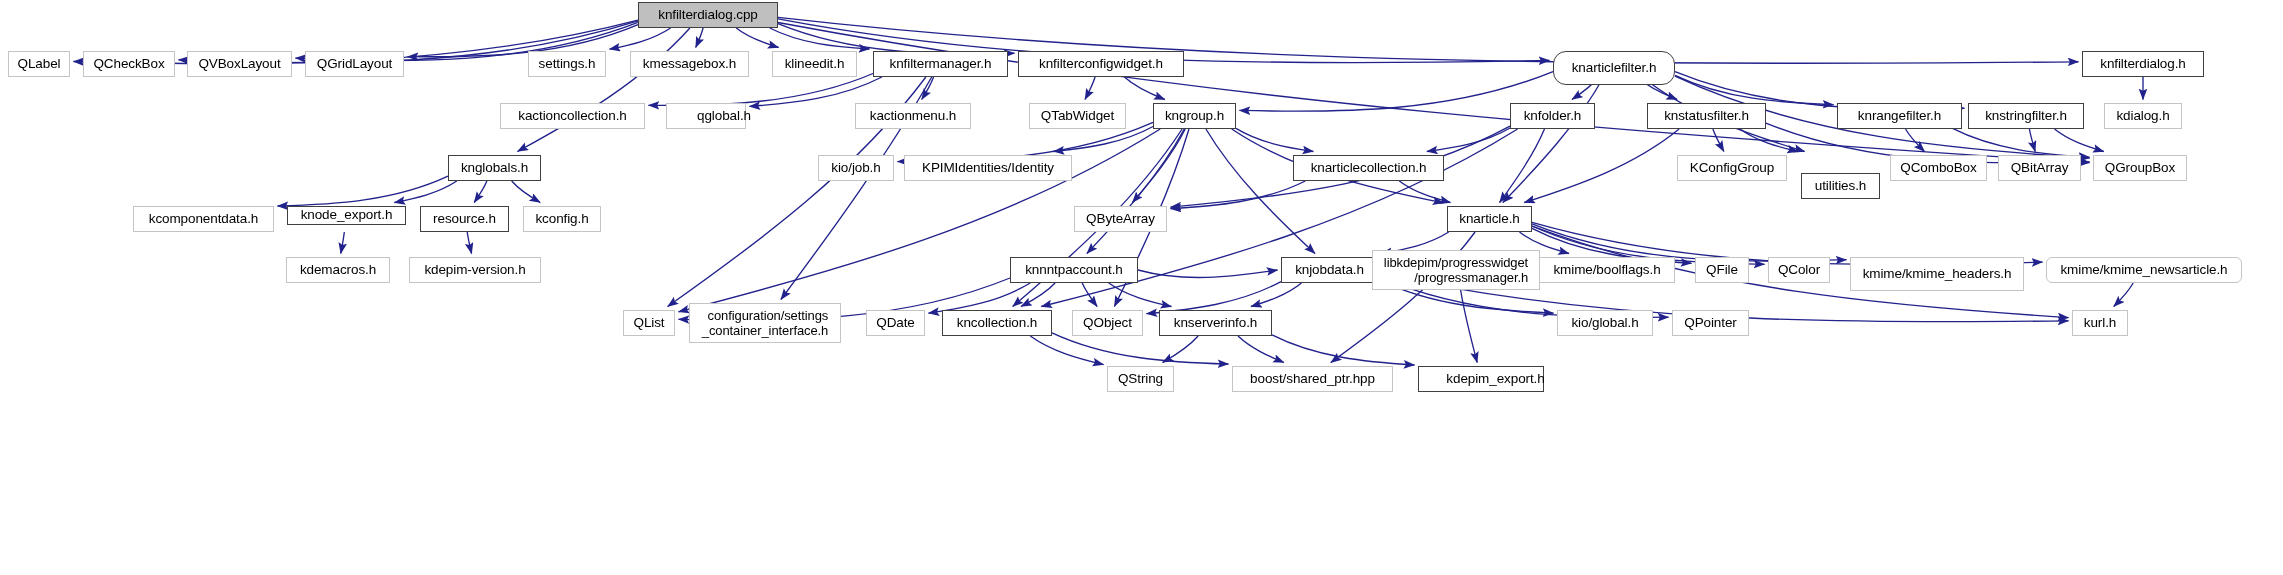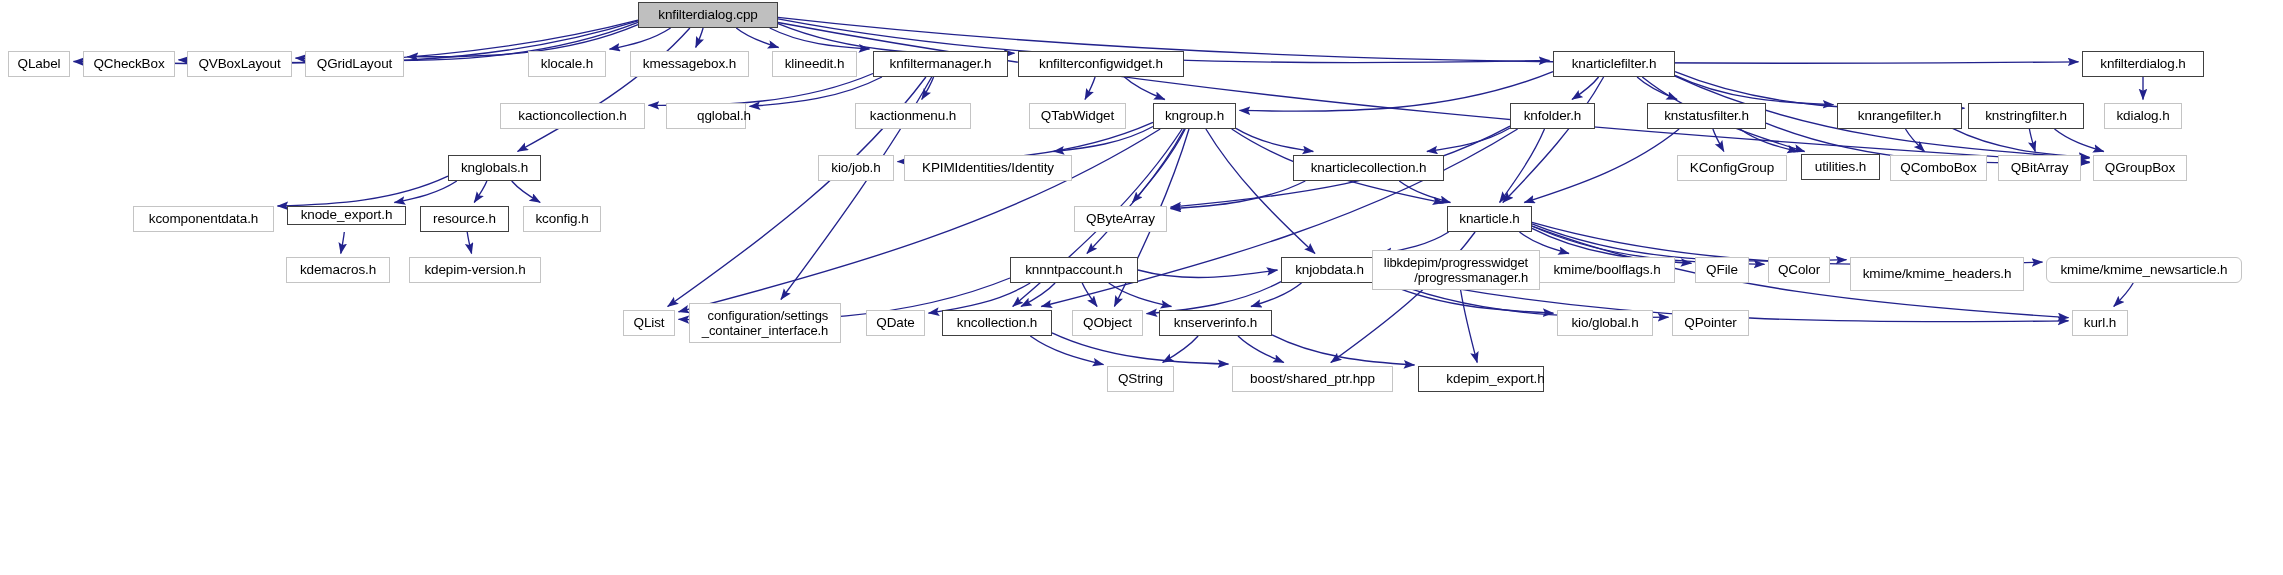--- a/index.html
+++ b/index.html
@@ -167,35 +167,35 @@
       <div class="node" style="left: 83px; top: 51px; width: 92px; height: 26px;">
         <span class="lbl">QCheckBox</span>
       </div>
       <div class="node" style="left: 187px; top: 51px; width: 105px; height: 26px;">
         <span class="lbl">QVBoxLayout</span>
       </div>
       <div class="node" style="left: 305px; top: 51px; width: 99px; height: 26px;">
         <span class="lbl">QGridLayout</span>
       </div>
       <div class="node" style="left: 528px; top: 51px; width: 78px; height: 26px;">
-        <span class="lbl">klocale.h</span>
+        <span class="lbl">settings.h</span>
       </div>
       <div class="node" style="left: 630px; top: 51px; width: 119px; height: 26px;">
         <span class="lbl">kmessagebox.h</span>
       </div>
       <div class="node" style="left: 772px; top: 51px; width: 85px; height: 26px;">
         <span class="lbl">klineedit.h</span>
       </div>
       <div class="node strong" style="left: 873px; top: 51px; width: 135px; height: 26px;">
         <span class="lbl">knfiltermanager.h</span>
       </div>
       <div class="node strong" style="left: 1018px; top: 51px; width: 166px; height: 26px;">
         <span class="lbl">knfilterconfigwidget.h</span>
       </div>
-      <div class="node strong" style="left: 1553px; top: 51px; width: 122px; height: 26px;">
+      <div class="node strong" style="left: 1553px; top: 51px; width: 122px; height: 34px; border-radius: 13px;">
         <span class="lbl">knarticlefilter.h</span>
       </div>
       <div class="node strong" style="left: 2082px; top: 51px; width: 122px; height: 26px;">
         <span class="lbl">knfilterdialog.h</span>
       </div>
       <div class="node" style="left: 500px; top: 103px; width: 145px; height: 26px;">
         <span class="lbl">kactioncollection.h</span>
       </div>
       <div class="node" style="left: 666px; top: 103px; width: 80px; height: 26px; padding-left: 36px;">
         <span class="lbl">qglobal.h</span>
@@ -232,21 +232,21 @@
       </div>
       <div class="node" style="left: 904px; top: 155px; width: 168px; height: 26px;">
         <span class="lbl">KPIMIdentities/Identity</span>
       </div>
       <div class="node strong" style="left: 1293px; top: 155px; width: 151px; height: 26px;">
         <span class="lbl">knarticlecollection.h</span>
       </div>
       <div class="node" style="left: 1677px; top: 155px; width: 110px; height: 26px;">
         <span class="lbl">KConfigGroup</span>
       </div>
-      <div class="node strong" style="left: 1801px; top: 154px; width: 79px; height: 26px;">
+      <div class="node strong" style="left: 1801px; top: 173px; width: 79px; height: 26px;">
         <span class="lbl">utilities.h</span>
       </div>
       <div class="node" style="left: 1890px; top: 155px; width: 97px; height: 26px;">
         <span class="lbl">QComboBox</span>
       </div>
       <div class="node" style="left: 1998px; top: 155px; width: 83px; height: 26px;">
         <span class="lbl">QBitArray</span>
       </div>
       <div class="node" style="left: 2093px; top: 155px; width: 94px; height: 26px;">
         <span class="lbl">QGroupBox</span>

